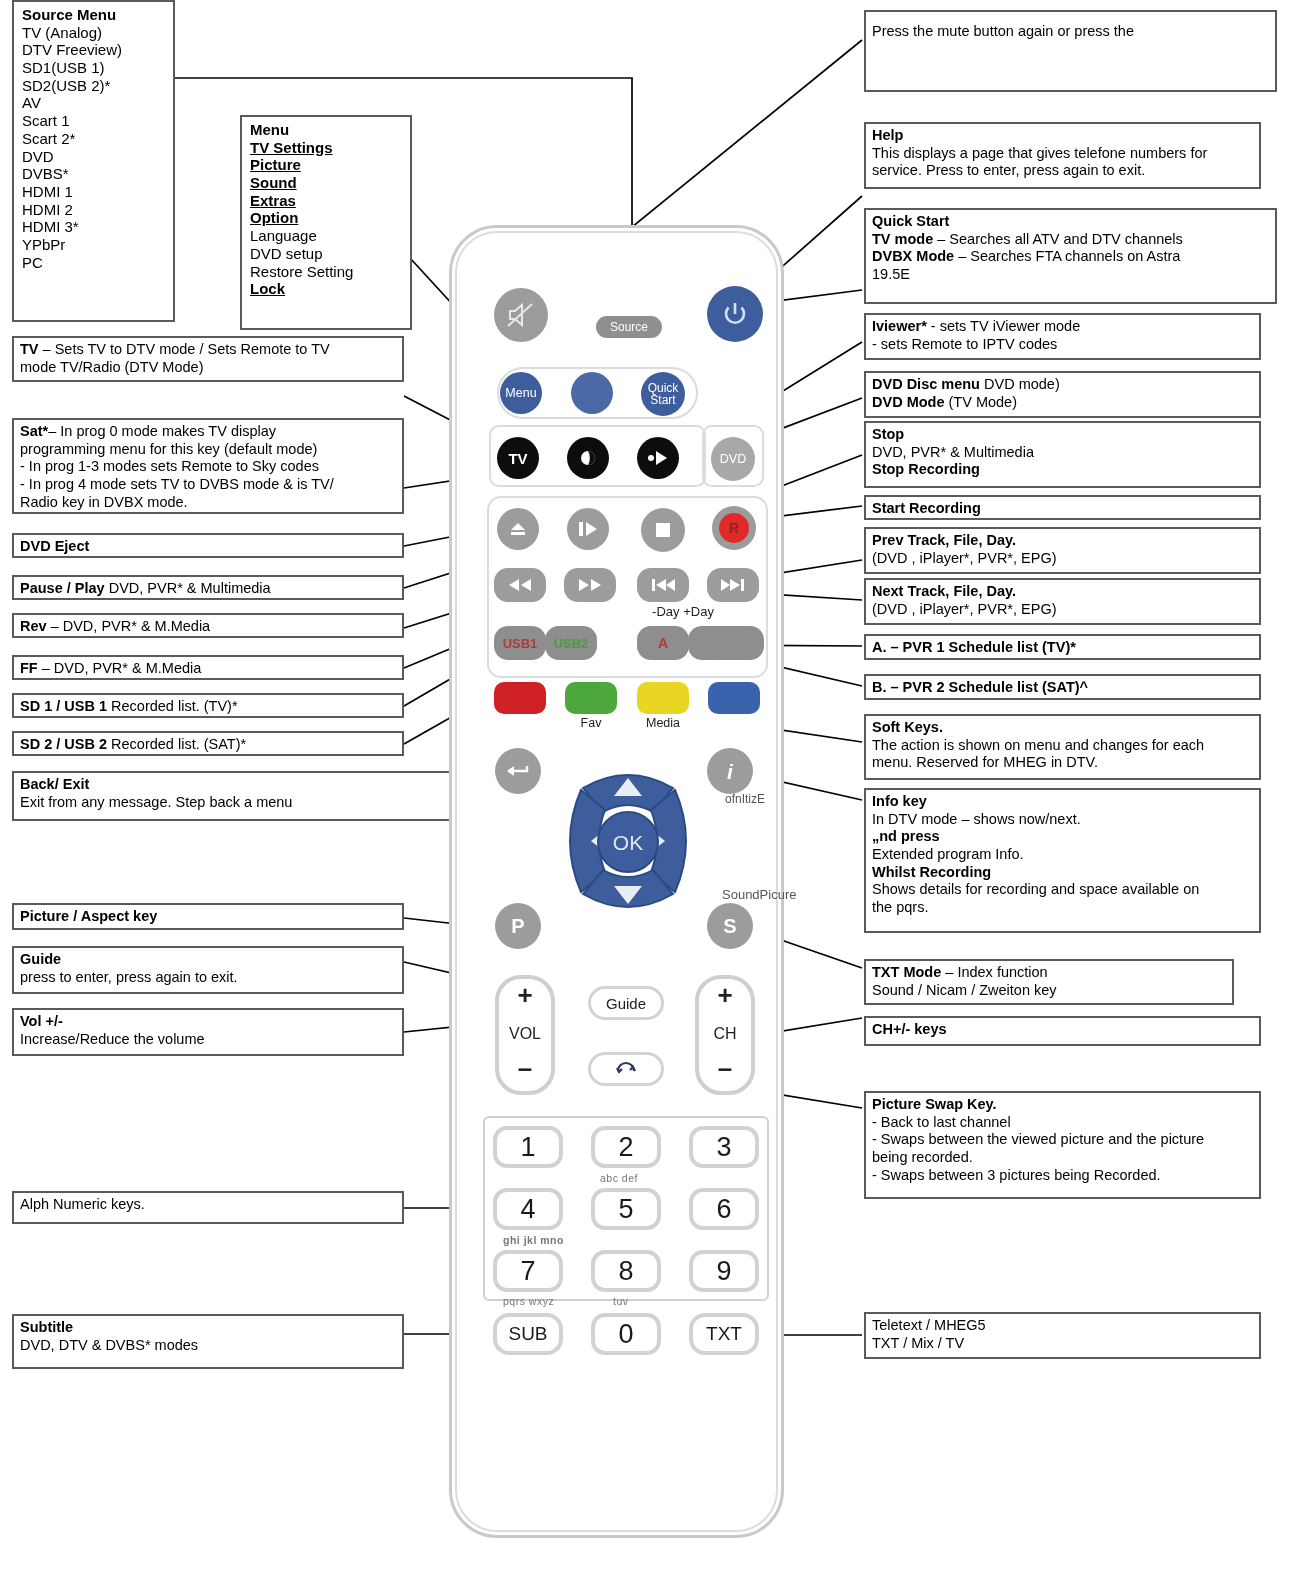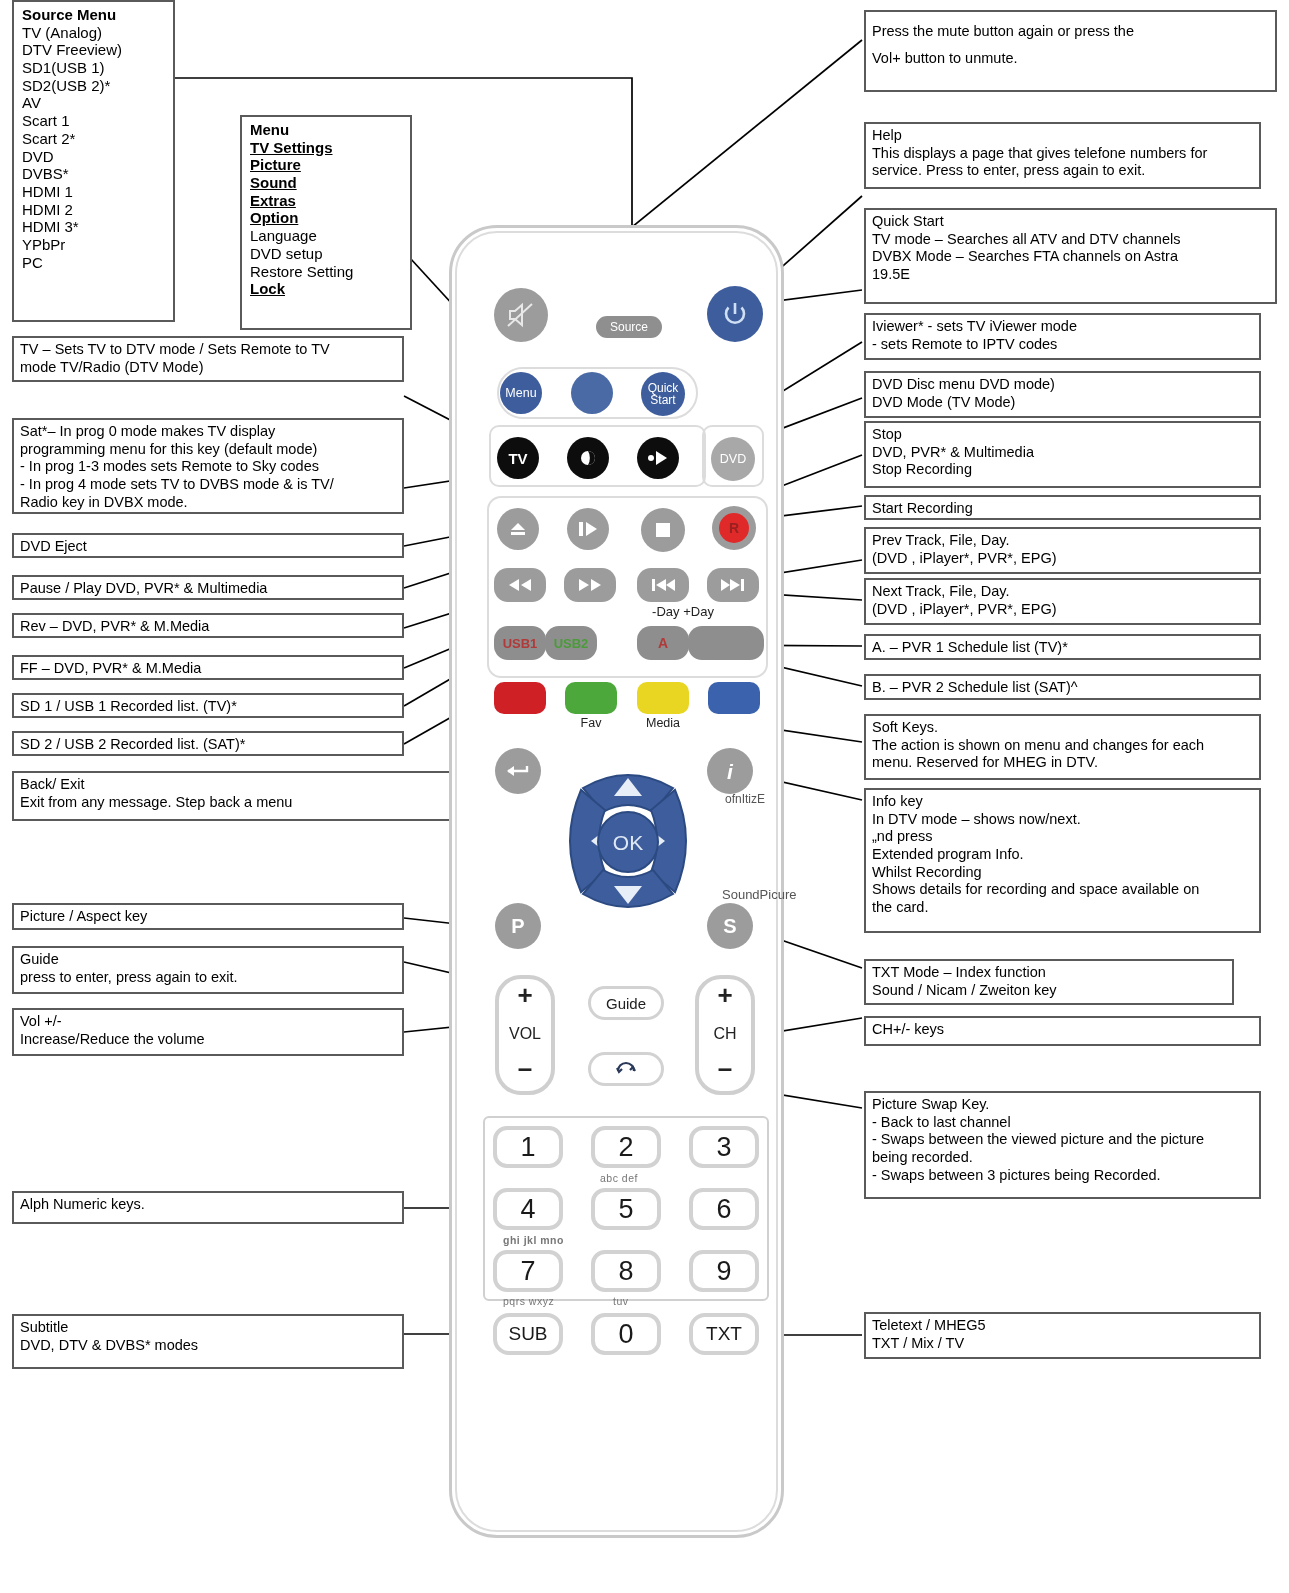--- a/index.html
+++ b/index.html
@@ -2,21 +2,21 @@
 <html><head>
 <meta charset="utf-8">
 <style>
   html,body{margin:0;padding:0;background:#fff;}
   body{width:1289px;height:1593px;position:relative;overflow:hidden;
        font-family:"Liberation Sans","DejaVu Sans",sans-serif;color:#000;}
 
   
   .box{position:absolute;border:2px solid #5a5a5a;background:#fff;
        box-sizing:border-box;padding:3px 6px;font-size:14.5px;line-height:1.22;}
-  .box b{font-weight:normal;}
+  .box b{font-weight:bold;}
   .box .ln{display:block;}
 
   .srcbox{position:absolute;border:2px solid #5a5a5a;background:#fff;
           box-sizing:border-box;padding:4px 8px;font-size:15px;line-height:1.18;}
   .srcbox .hd{font-weight:bold;}
   .srcbox .u{font-weight:bold;text-decoration:underline;}
 
   
   svg.leaders{position:absolute;left:0;top:0;width:1289px;height:1593px;
               pointer-events:none;}
@@ -215,21 +215,20 @@
   <span>Alph Numeric keys.</span>
 </div>
 
 <div class="box" style="left:12px;top:1314px;width:392px;height:55px;">
   <b class="ln">Subtitle</b>
   <span class="ln">DVD, DTV &amp; DVBS* modes</span>
 </div>
 
 <div class="box" style="left:864px;top:10px;width:413px;height:82px;padding-top:6px;line-height:1.85;">
   <span class="ln">Press the mute button again or press the</span>
-  <span class="ln">Vol+ button to unmute.</span>
 </div>
 
 <div class="box" style="left:864px;top:122px;width:397px;height:67px;">
   <b class="ln">Help</b>
   <span class="ln">This displays a page that gives telefone numbers for</span>
   <span class="ln">service. Press to enter, press again to exit.</span>
 </div>
 
 <div class="box" style="left:864px;top:208px;width:413px;height:96px;">
   <b class="ln">Quick Start</b>
@@ -282,21 +281,21 @@
   <span class="ln">menu. Reserved for MHEG in DTV.</span>
 </div>
 
 <div class="box" style="left:864px;top:788px;width:397px;height:145px;">
   <b class="ln">Info key</b>
   <span class="ln">In DTV mode – shows now/next.</span>
   <b class="ln">„nd press</b>
   <span class="ln">Extended program Info.</span>
   <b class="ln">Whilst Recording</b>
   <span class="ln">Shows details for recording and space available on</span>
-  <span class="ln">the card.</span>
+  <span class="ln">the pqrs.</span>
 </div>
 
 <div class="box" style="left:864px;top:959px;width:370px;height:46px;">
   <span class="ln"><b>TXT Mode</b><span> – Index function</span></span>
   <span class="ln">Sound / Nicam / Zweiton key</span>
 </div>
 
 <div class="box" style="left:864px;top:1016px;width:397px;height:30px;">
   <b>CH+/- keys</b>
 </div>

